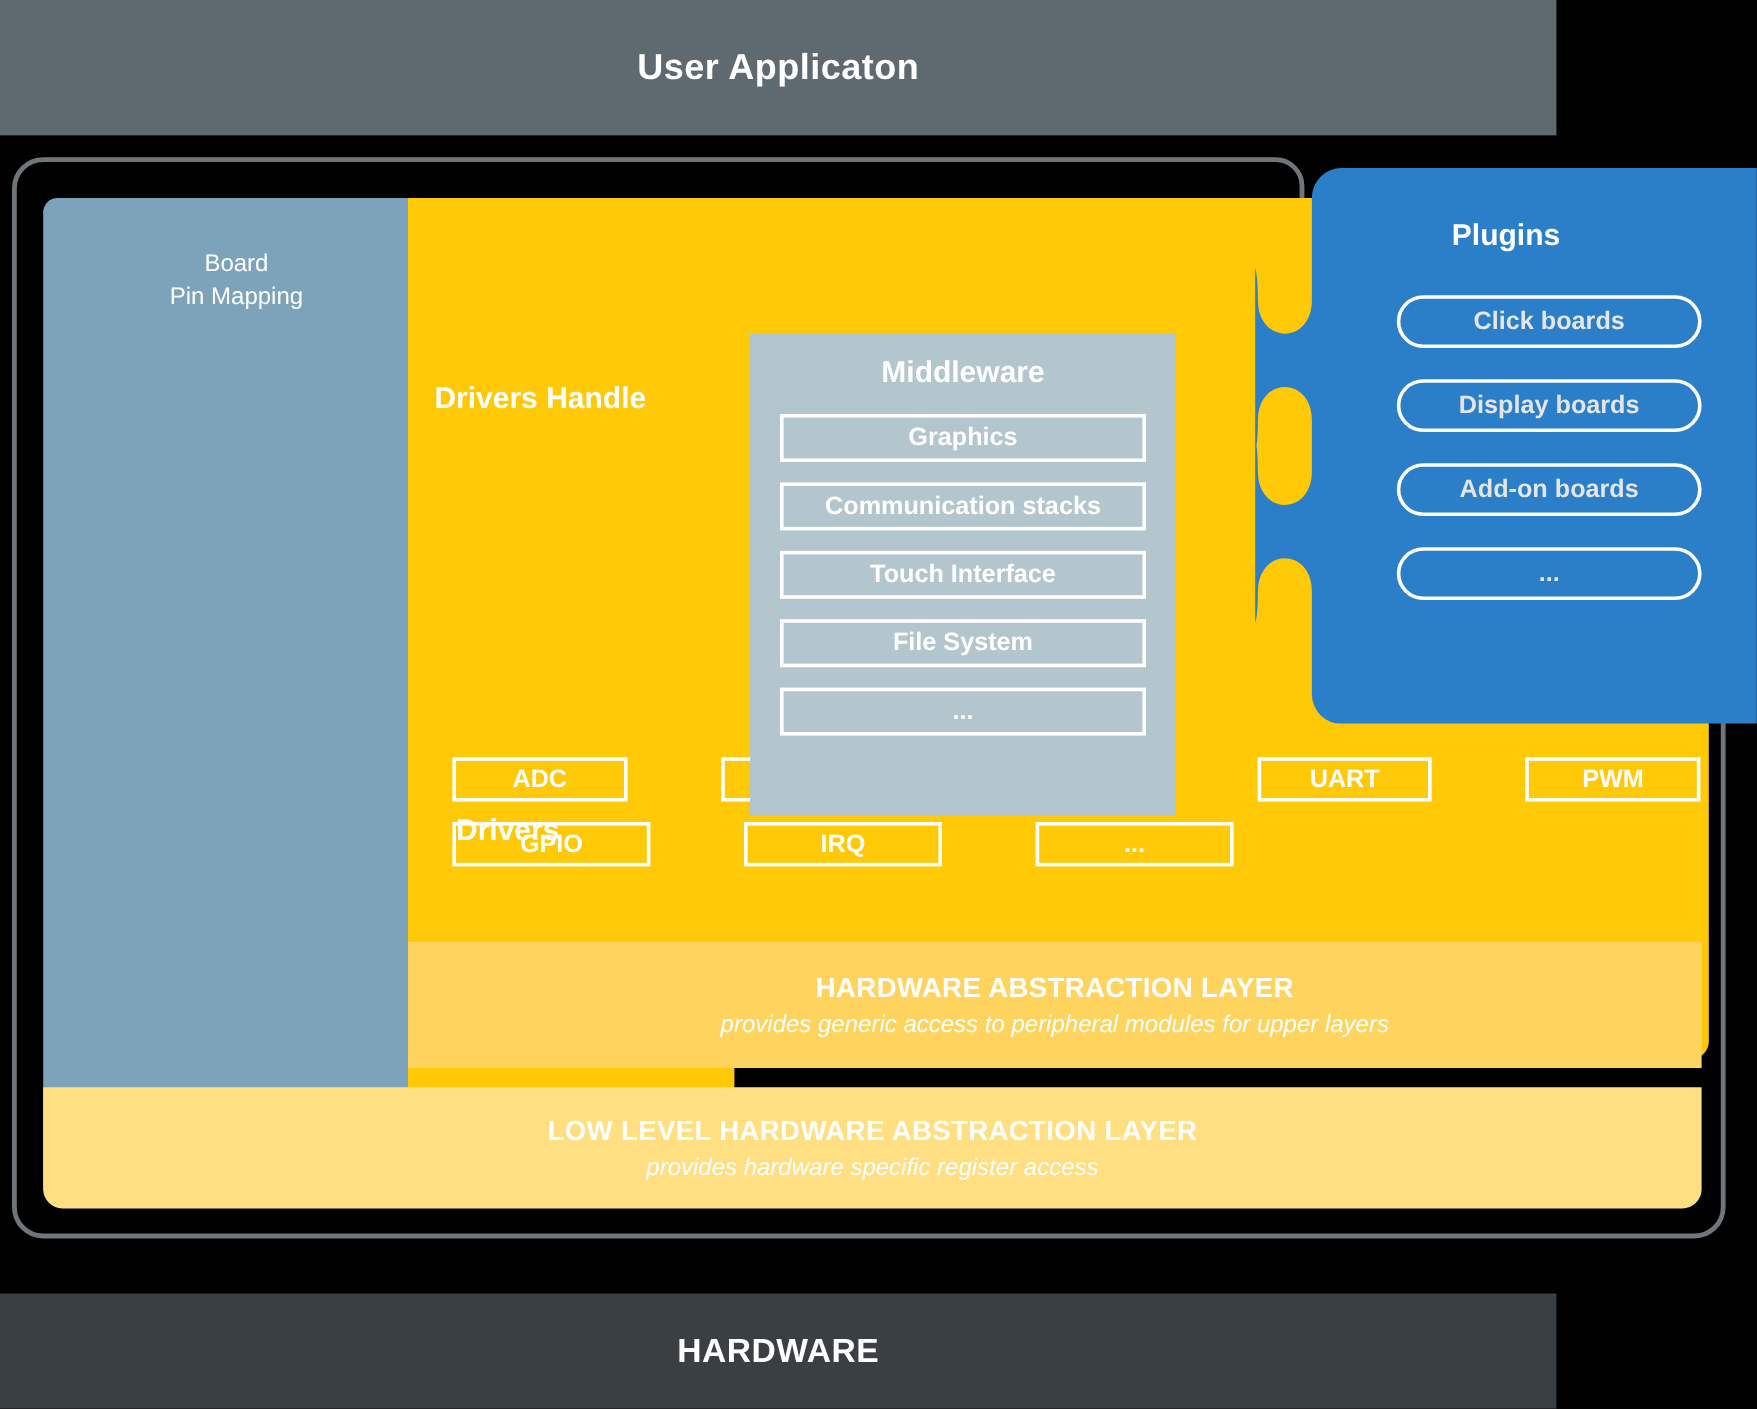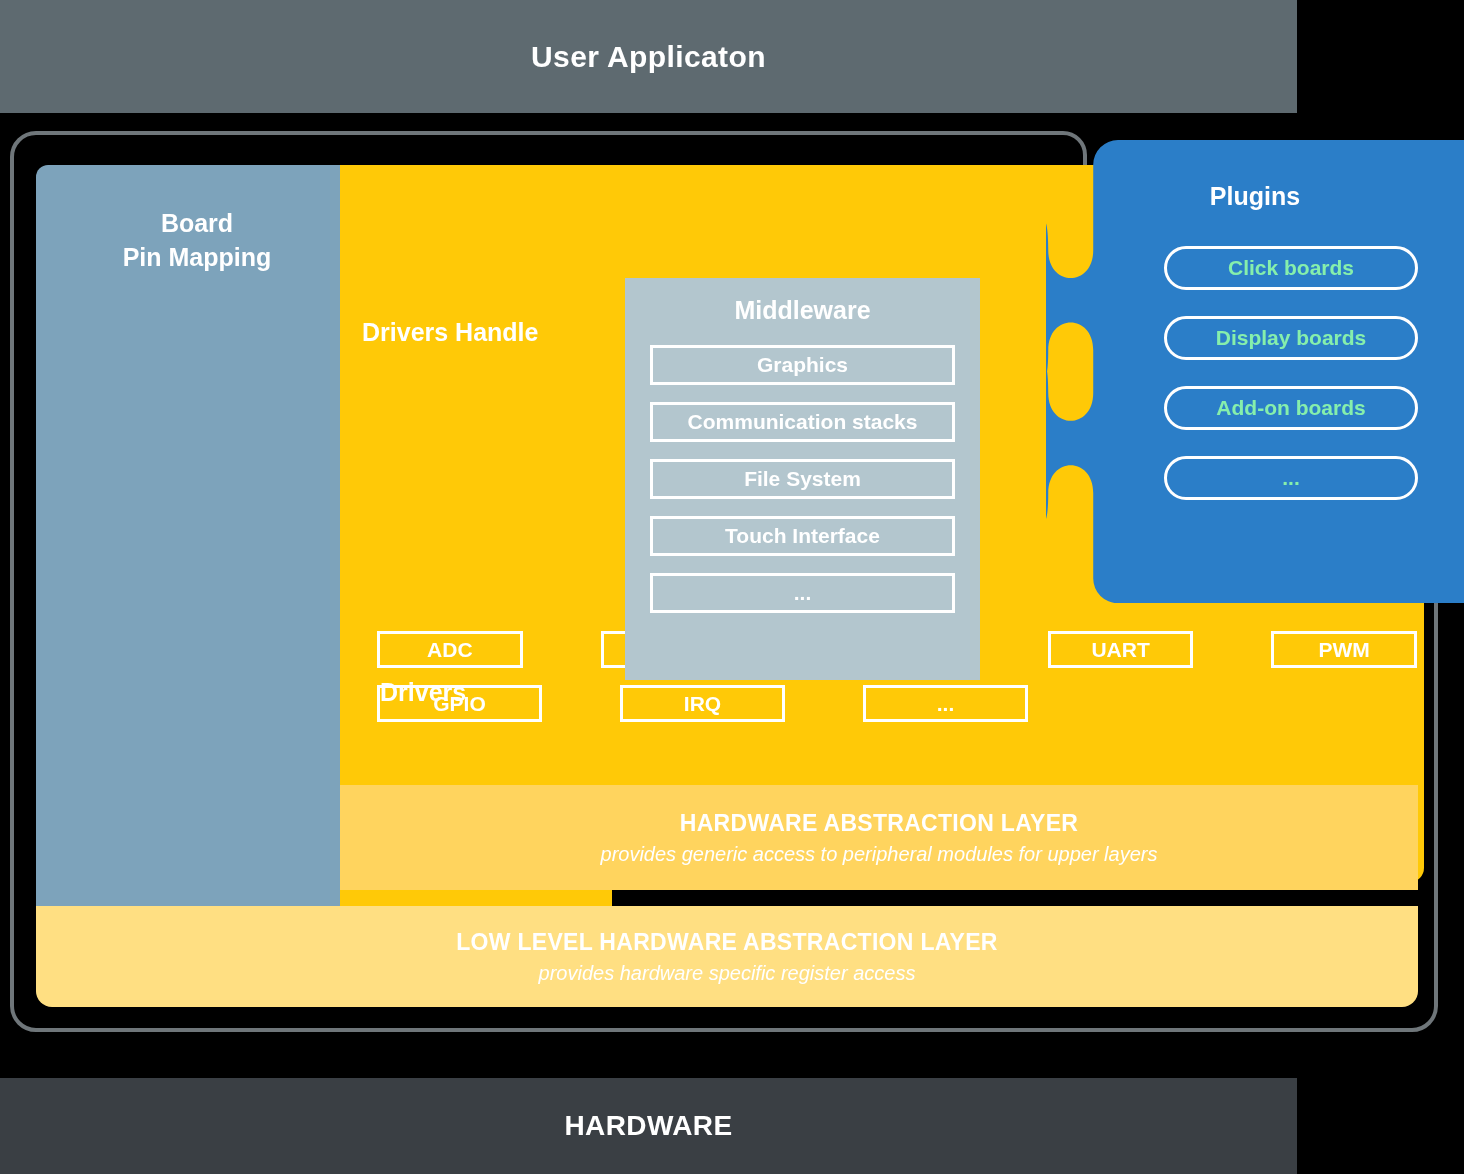--- a/index.html
+++ b/index.html
@@ -64,22 +64,22 @@
     position: absolute;
     left: 36px;
     top: 52px;
     width: 322px;
     height: 836px;
     background: #7da3bb;
     border-radius: 12px;
     color: #ffffff;
     text-align: center;
     padding-top: 42px;
-    font-size: 25px;
-    font-weight: bold;
+    font-size: 20px;
+    font-weight: normal;
     line-height: 1.35;
   }
 
   
   .drivers-handle {
     position: absolute;
     left: 340px;
     top: 52px;
     width: 1084px;
     height: 717px;
@@ -192,21 +192,21 @@
     position: absolute;
     left: 118px;
     top: 106px;
     width: 254px;
     z-index: 2;
   }
   .pl-item {
     height: 44px;
     border: 3px solid #ffffff;
     border-radius: 22px;
-    color: #86efac;
+    color: #e5e5e5;
     font-size: 21px;
     font-weight: bold;
     display: flex;
     align-items: center;
     justify-content: center;
     margin-bottom: 26px;
   }
 
   
   .hal {
@@ -300,22 +300,22 @@
       <div class="drv-chip">IRQ</div>
       <div class="drv-chip">...</div>
     </div>
   </div>
 
   <div class="middleware">
     <div class="mw-title">Middleware</div>
     <div class="mw-list">
       <div class="mw-item">Graphics</div>
       <div class="mw-item">Communication stacks</div>
+      <div class="mw-item">Touch Interface</div>
       <div class="mw-item">File System</div>
-      <div class="mw-item">Touch Interface</div>
       <div class="mw-item">...</div>
     </div>
   </div>
 
   <div class="plugins">
     <svg class="plugins-body" viewBox="0 0 418 412">
       <path d="M 396 0
                L 64 0
                A 22 22 0 0 0 42 22
                L 42 98

